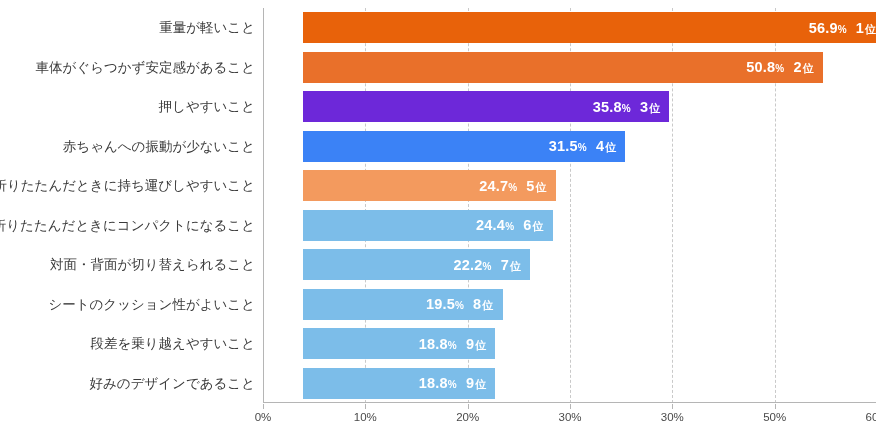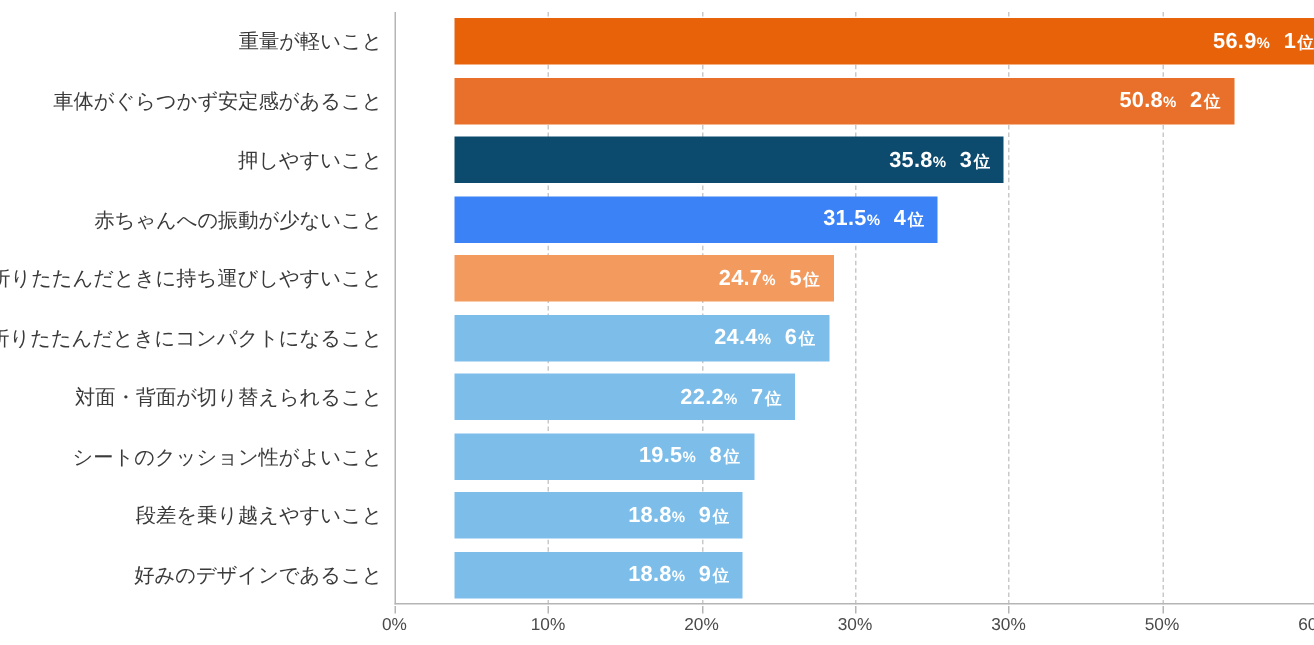--- a/index.html
+++ b/index.html
@@ -189,21 +189,21 @@
           <div class="bar" style="width: 519.853px; background: rgb(233, 112, 42);">
             <span class="bar-text">
               <span class="pct-num">50.8</span>
               <span class="pct-sign">%</span>
               <span class="rank">2</span>
               <span class="rank-unit">位</span>
             </span>
           </div>
         </div>
         <div class="row">
-          <div class="bar" style="width: 366.353px; background: #0c4a6e;">
+          <div class="bar" style="width: 366.353px; background: #6d28d9;">
             <span class="bar-text">
               <span class="pct-num">35.8</span>
               <span class="pct-sign">%</span>
               <span class="rank">3</span>
               <span class="rank-unit">位</span>
             </span>
           </div>
         </div>
         <div class="row">
           <div class="bar" style="width: 322.35px; background: #3b82f6;">

